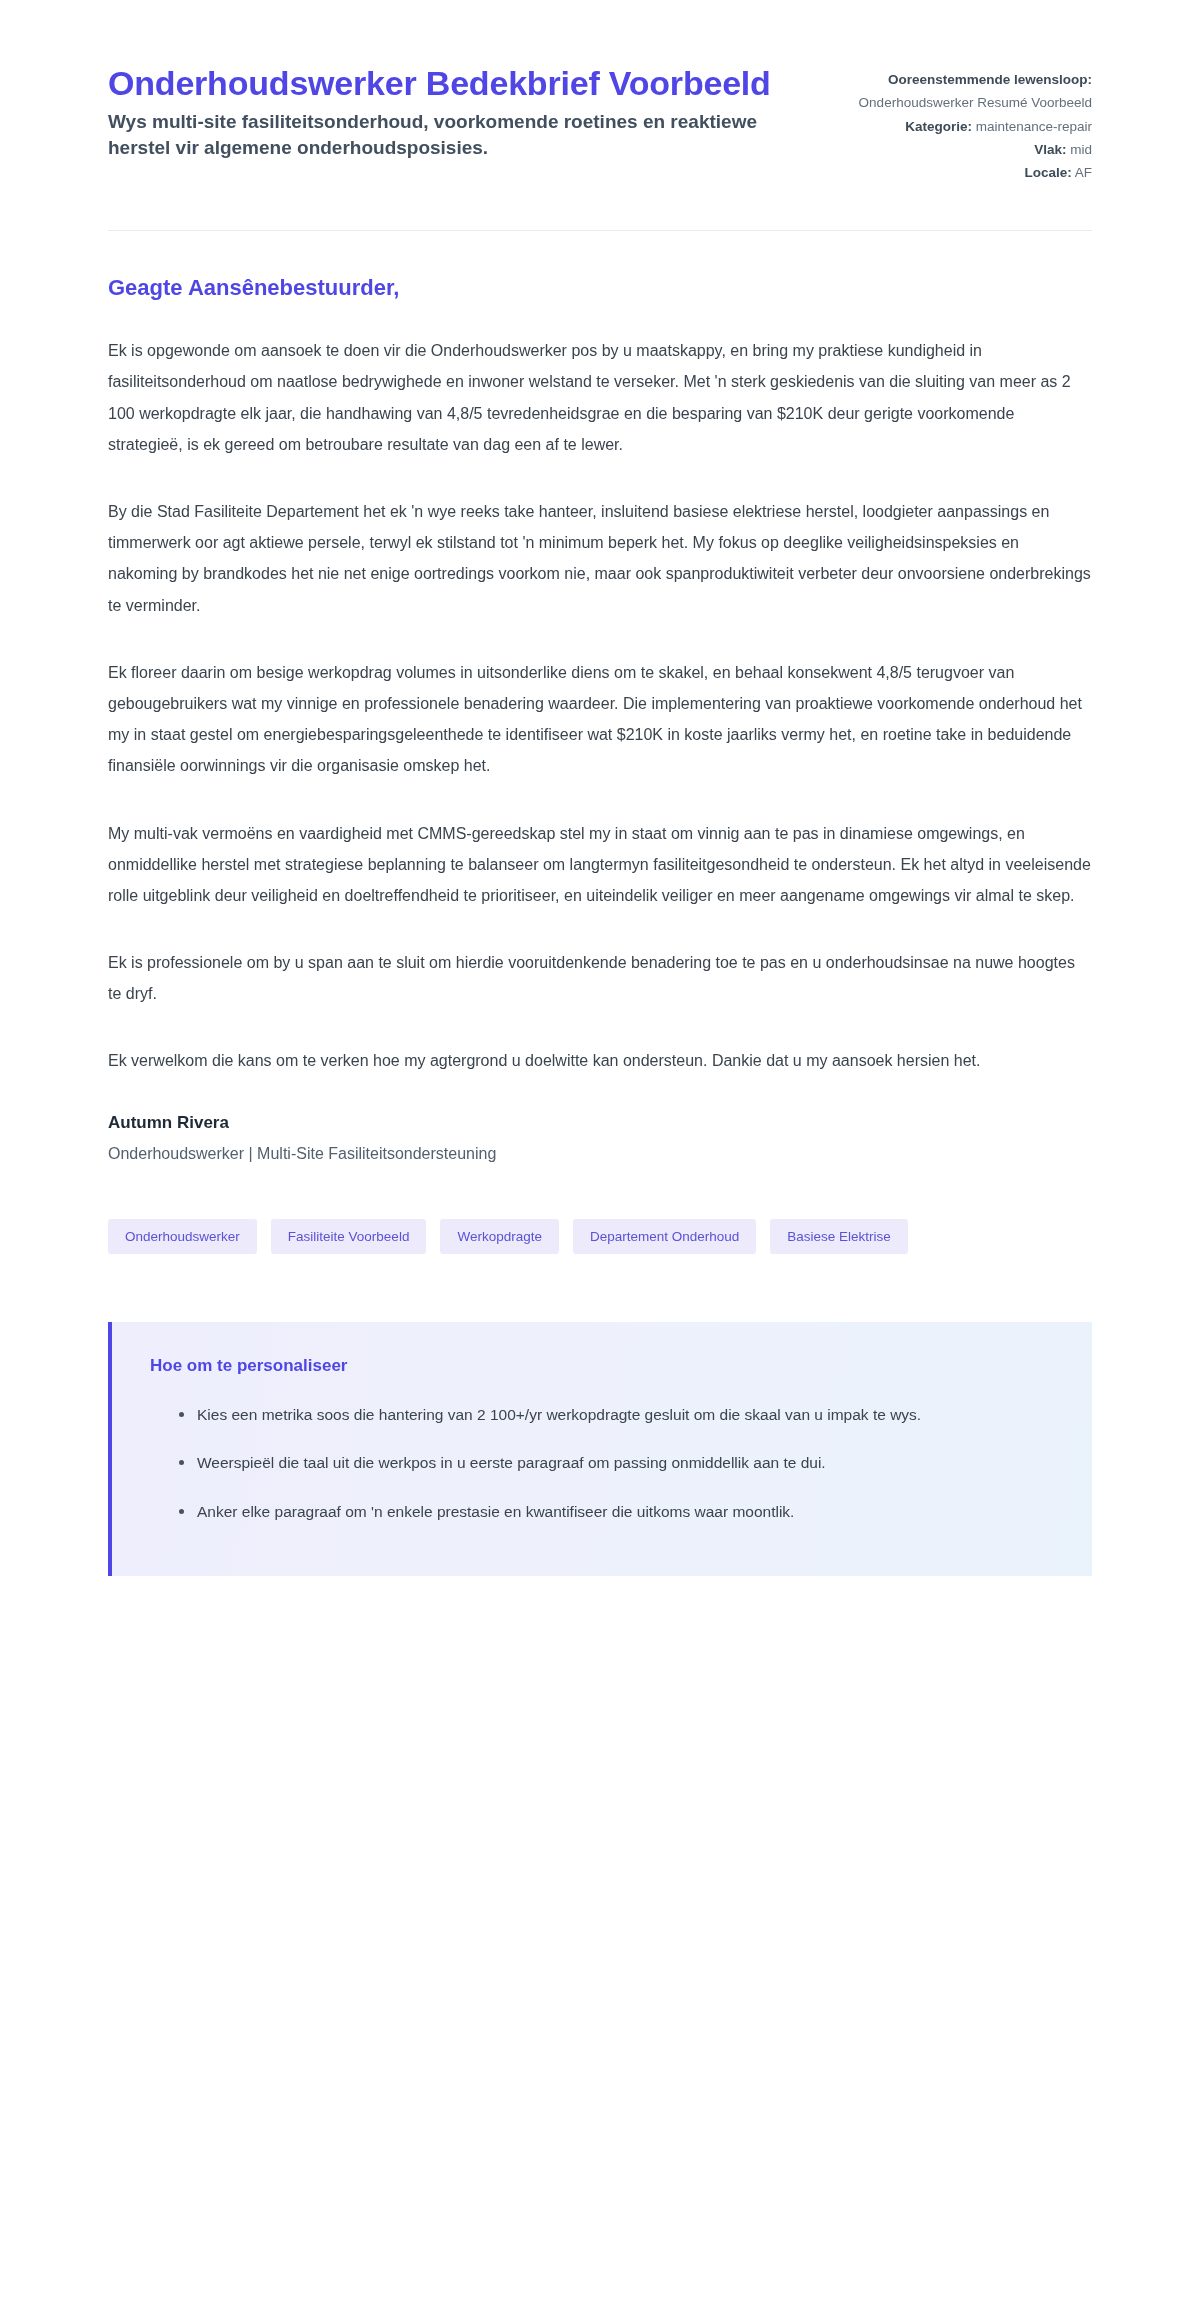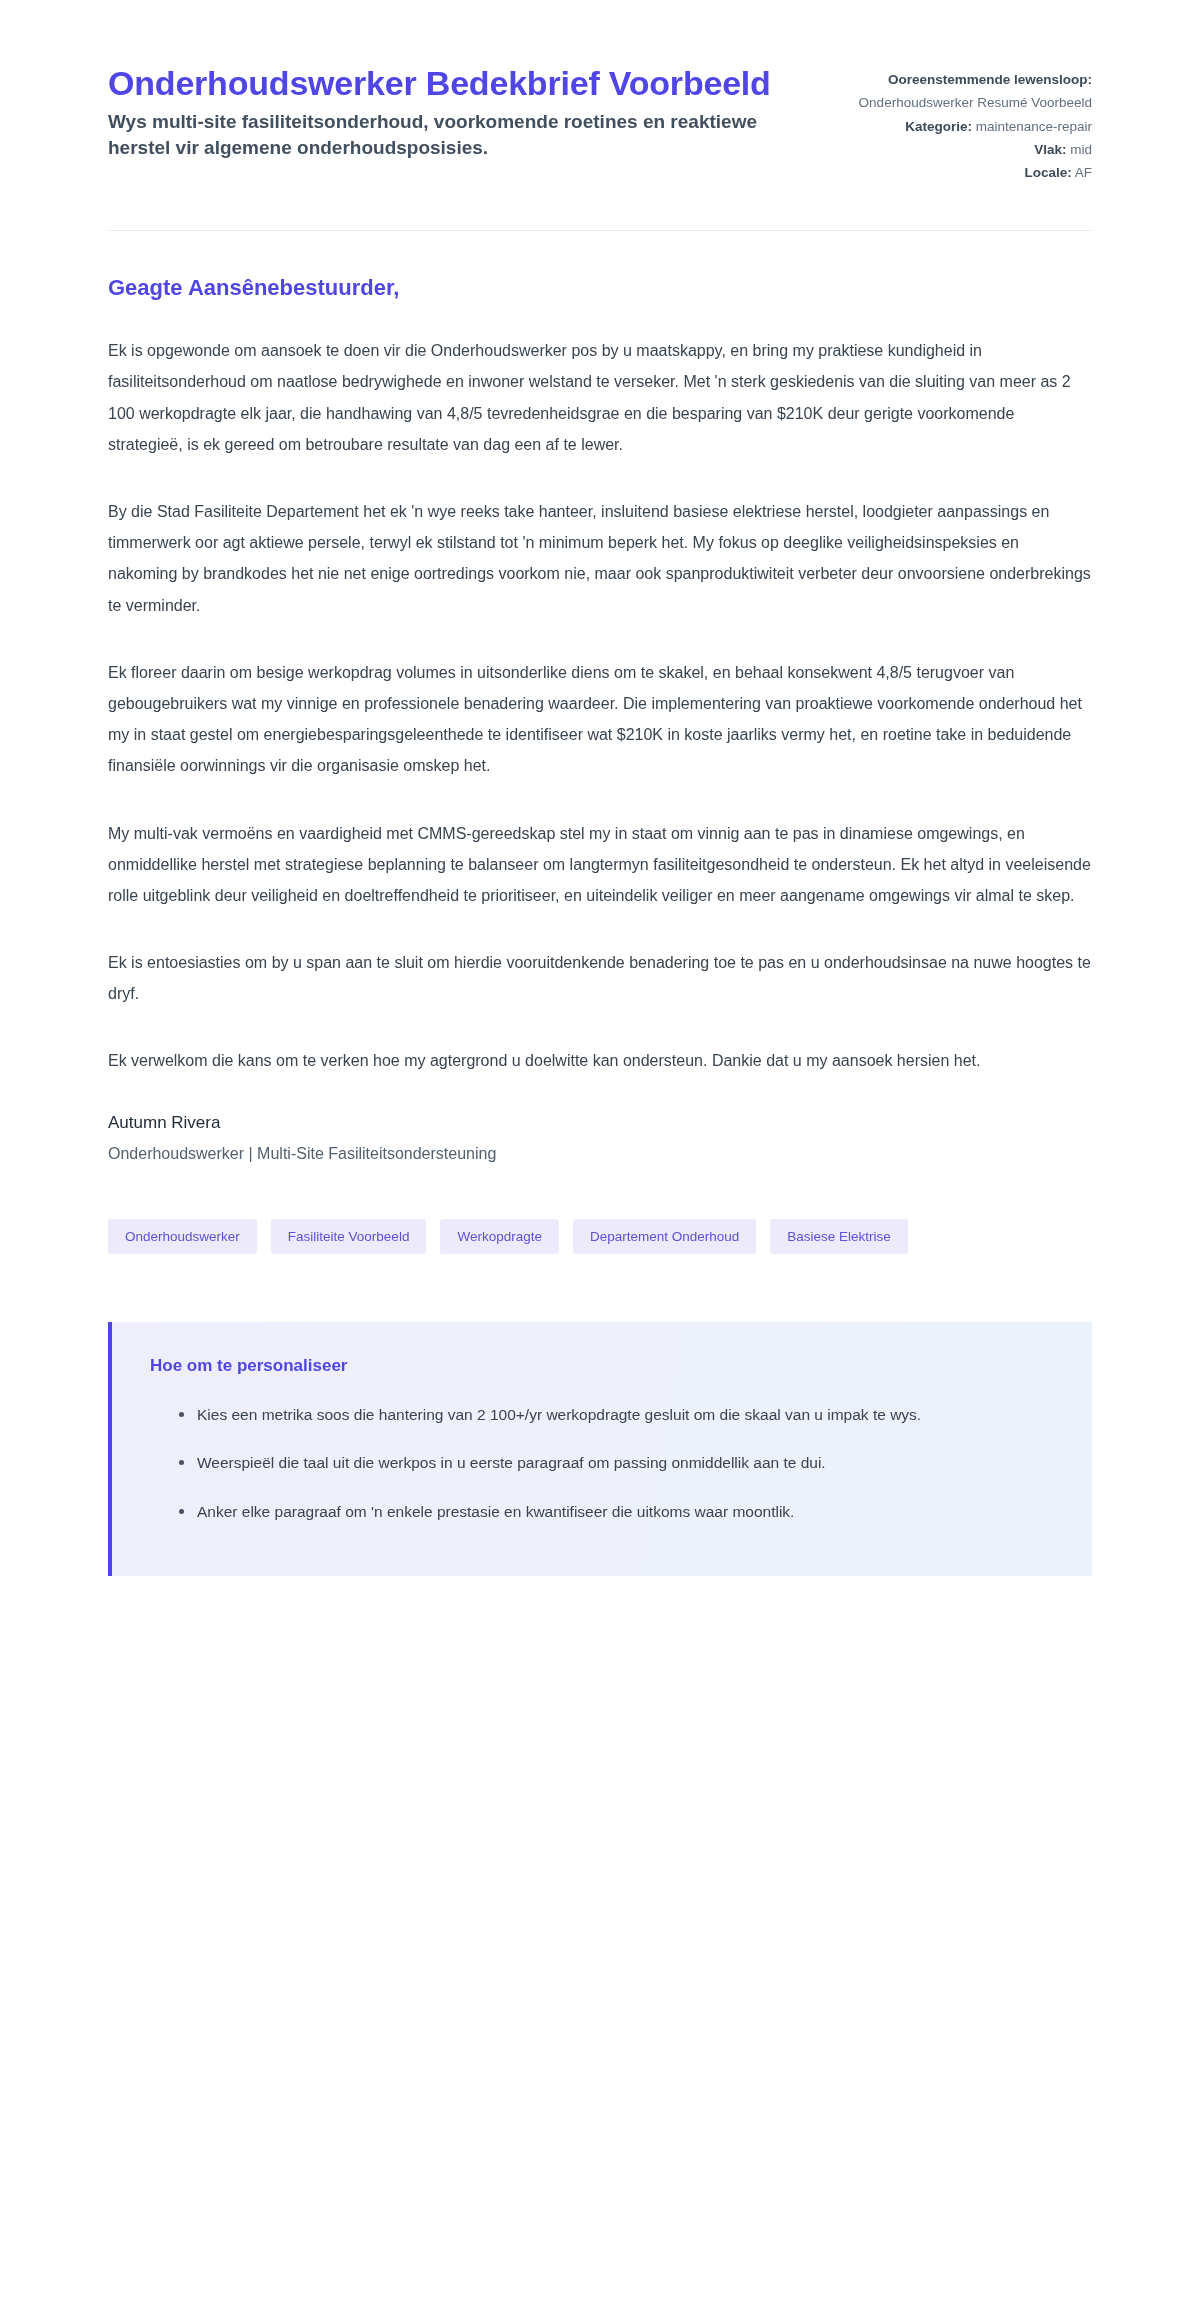--- a/index.html
+++ b/index.html
@@ -90,21 +90,21 @@
     margin: 0 0 36px 0;
     max-width: 1000px;
   }
 
   
   .signature {
     margin-top: 26px;
   }
   .sig-name {
     font-size: 17px;
-    font-weight: normal;
+    font-weight: bold;
     color: #1f2a37;
     margin: 0 0 12px 0;
   }
   .sig-role {
     font-size: 16px;
     color: #53606d;
     margin: 0;
   }
 
   
@@ -201,21 +201,21 @@
 
   <div class="divider"></div>
 
   <div class="letter">
     <p class="salutation">Geagte Aansênebestuurder,</p>
 
     <p class="body-par">Ek is opgewonde om aansoek te doen vir die Onderhoudswerker pos by u maatskappy, en bring my praktiese kundigheid in fasiliteitsonderhoud om naatlose bedrywighede en inwoner welstand te verseker. Met 'n sterk geskiedenis van die sluiting van meer as 2 100 werkopdragte elk jaar, die handhawing van 4,8/5 tevredenheidsgrae en die besparing van $210K deur gerigte voorkomende strategieë, is ek gereed om betroubare resultate van dag een af te lewer.</p>
     <p class="body-par">By die Stad Fasiliteite Departement het ek 'n wye reeks take hanteer, insluitend basiese elektriese herstel, loodgieter aanpassings en timmerwerk oor agt aktiewe persele, terwyl ek stilstand tot 'n minimum beperk het. My fokus op deeglike veiligheidsinspeksies en nakoming by brandkodes het nie net enige oortredings voorkom nie, maar ook spanproduktiwiteit verbeter deur onvoorsiene onderbrekings te verminder.</p>
     <p class="body-par">Ek floreer daarin om besige werkopdrag volumes in uitsonderlike diens om te skakel, en behaal konsekwent 4,8/5 terugvoer van gebougebruikers wat my vinnige en professionele benadering waardeer. Die implementering van proaktiewe voorkomende onderhoud het my in staat gestel om energiebesparingsgeleenthede te identifiseer wat $210K in koste jaarliks vermy het, en roetine take in beduidende finansiële oorwinnings vir die organisasie omskep het.</p>
     <p class="body-par">My multi-vak vermoëns en vaardigheid met CMMS-gereedskap stel my in staat om vinnig aan te pas in dinamiese omgewings, en onmiddellike herstel met strategiese beplanning te balanseer om langtermyn fasiliteitgesondheid te ondersteun. Ek het altyd in veeleisende rolle uitgeblink deur veiligheid en doeltreffendheid te prioritiseer, en uiteindelik veiliger en meer aangename omgewings vir almal te skep.</p>
-    <p class="body-par">Ek is entoesiasties om by u span aan te sluit om hierdie vooruitdenkende benadering toe te pas en u onderhoudsinsae na nuwe hoogtes te dryf.</p>
+    <p class="body-par">Ek is professionele om by u span aan te sluit om hierdie vooruitdenkende benadering toe te pas en u onderhoudsinsae na nuwe hoogtes te dryf.</p>
     <p class="body-par">Ek verwelkom die kans om te verken hoe my agtergrond u doelwitte kan ondersteun. Dankie dat u my aansoek hersien het.</p>
 
     <div class="signature">
       <p class="sig-name">Autumn Rivera</p>
       <p class="sig-role">Onderhoudswerker | Multi-Site Fasiliteitsondersteuning</p>
     </div>
 
     <div class="tag-list">
       <span class="tag">Onderhoudswerker</span>
       <span class="tag">Fasiliteite Voorbeeld</span>

